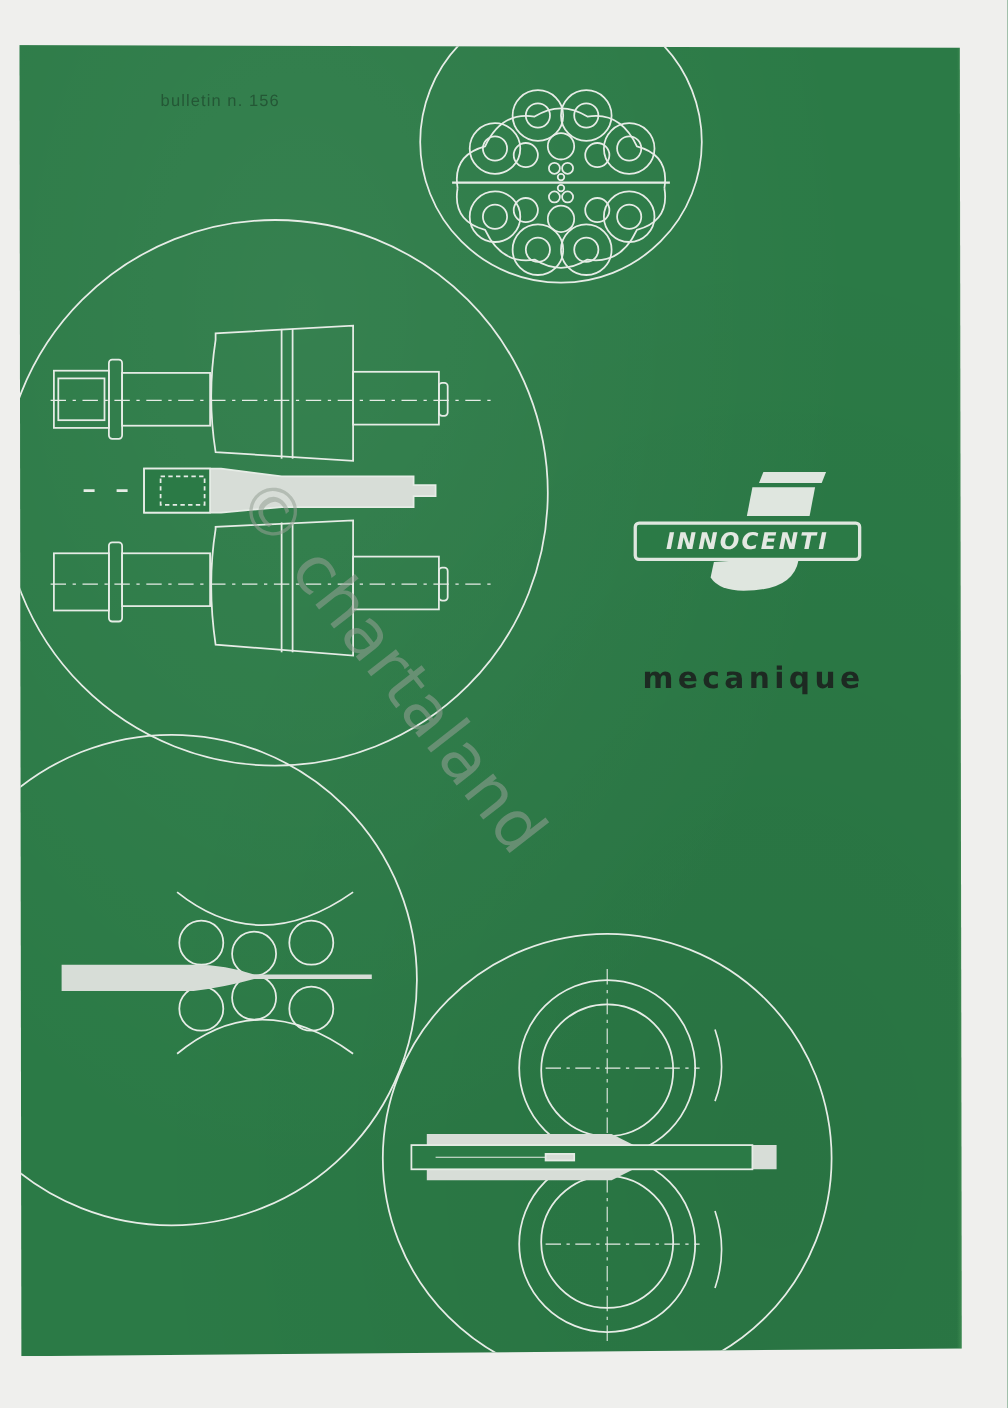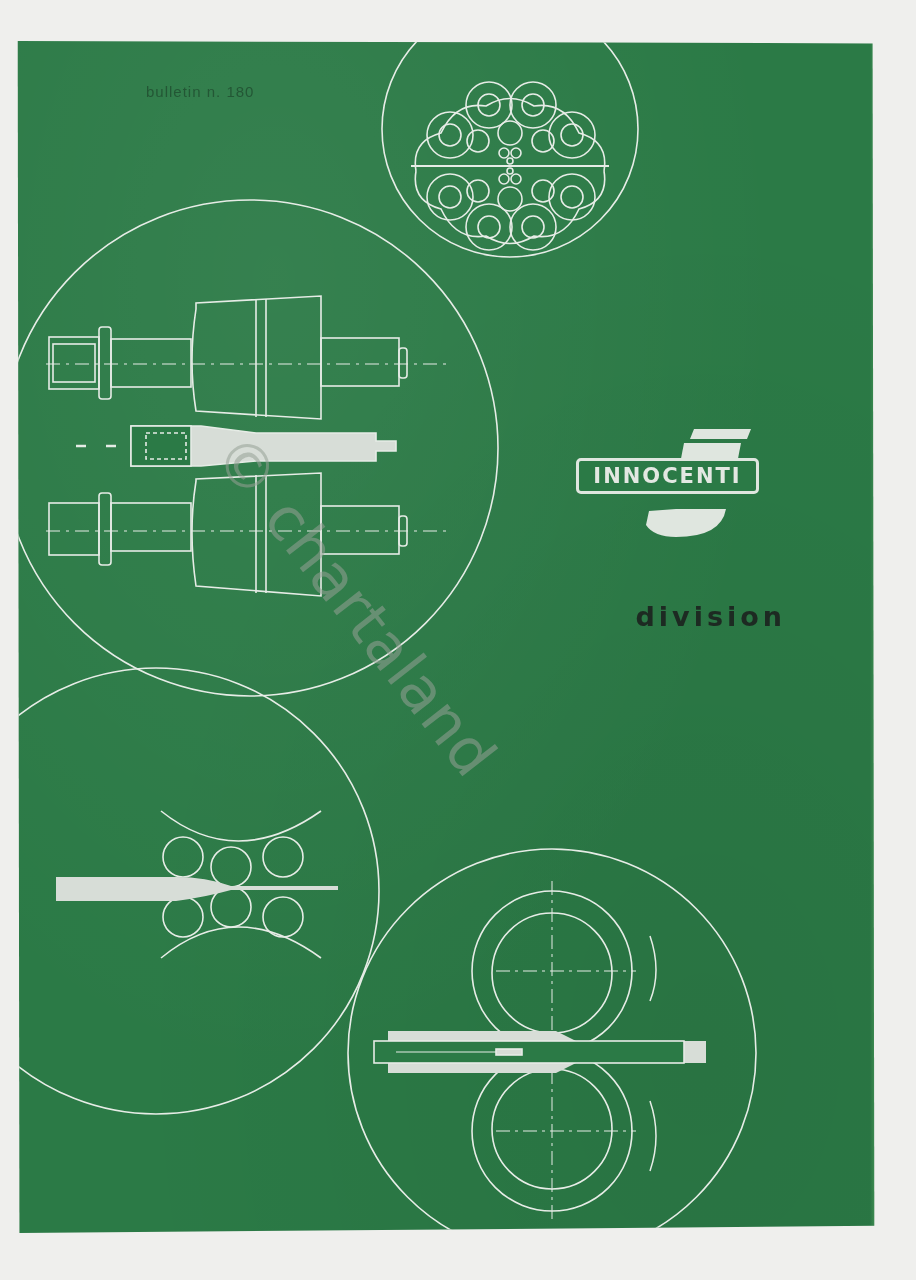--- a/index.html
+++ b/index.html
@@ -28,26 +28,27 @@
     .bulletin {
       position: absolute; left: 130px; top: 42px;
       font-family: "Liberation Sans", sans-serif;
       font-size: 15px; letter-spacing: 1px;
       color: #1f4a2e; opacity: 0.75;
     }
     .logo {
       position: absolute; left: 560px; top: 388px; width: 215px; height: 112px;
     }
     .logo-box {
-      position: absolute; left: 0; top: 29px;
-      width: 183px; height: 36px;
+      position: absolute; left: 0; top: 45px;
+      width: 207px; height: 36px;
       border: 3px solid #dfe6df; border-radius: 5px;
       box-sizing: border-box;
       display: flex; align-items: center; justify-content: center;
       background: #2b7a46;
+      font-style: italic;
     }
     .logo-text {
       color: #e3e8e2; font-family: "DejaVu Sans", sans-serif;
       font-weight: bold; font-size: 21px; letter-spacing: 2px;
     }
     .headline {
       position: absolute; right: 90px; text-align: right;
       font-family: "DejaVu Sans", sans-serif; font-weight: bold;
       font-size: 27px; letter-spacing: 4px; color: #1d2a22;
     }
@@ -158,31 +159,31 @@
       <line x1="480" y1="1090" x2="620" y2="1090" stroke-dasharray="14 5 3 5" stroke-width="1"></line>
       <path d="M372 990 L540 990 L560 1000 L690 1000 L690 1022 L560 1022 L540 1032 L372 1032 Z" fill="#d7ddd7" stroke="none"></path>
       <rect x="358" y="1000" width="310" height="22" fill="#2b7a46"></rect>
       <line x1="380" y1="1011" x2="500" y2="1011" stroke-width="1"></line>
       <rect x="480" y="1008" width="26" height="6" fill="#d7ddd7"></rect>
       <path d="M634 895 Q646 930 634 960" stroke-width="1.5"></path>
       <path d="M634 1060 Q646 1095 634 1130" stroke-width="1.5"></path>
     </g>
   </svg>
 
-  <div class="bulletin">bulletin n. 180</div>
+  <div class="bulletin">bulletin n. 156</div>
 
   <div class="logo">
     <svg width="215" height="112" viewBox="0 0 215 112">
       <path d="M118 0 L175 0 L171 10 L114 10 Z" fill="#dfe6df"></path>
       <path d="M108 14 L165 14 L160 40 L103 40 Z" fill="#dfe6df"></path>
       <path d="M100 80 L150 80 Q145 108 100 108 Q78 108 70 96 L73 82 Z" fill="#dfe6df"></path>
     </svg>
     <div class="logo-box">
       <span class="logo-text">INNOCENTI</span>
     </div>
   </div>
 
-  <div class="headline l1">division</div>
+  <div class="headline l1">mecanique</div>
 
   <div class="watermark">© chartaland</div>
 
   <div class="cover-edge-right"></div>
 </div>
 
 </body></html>

